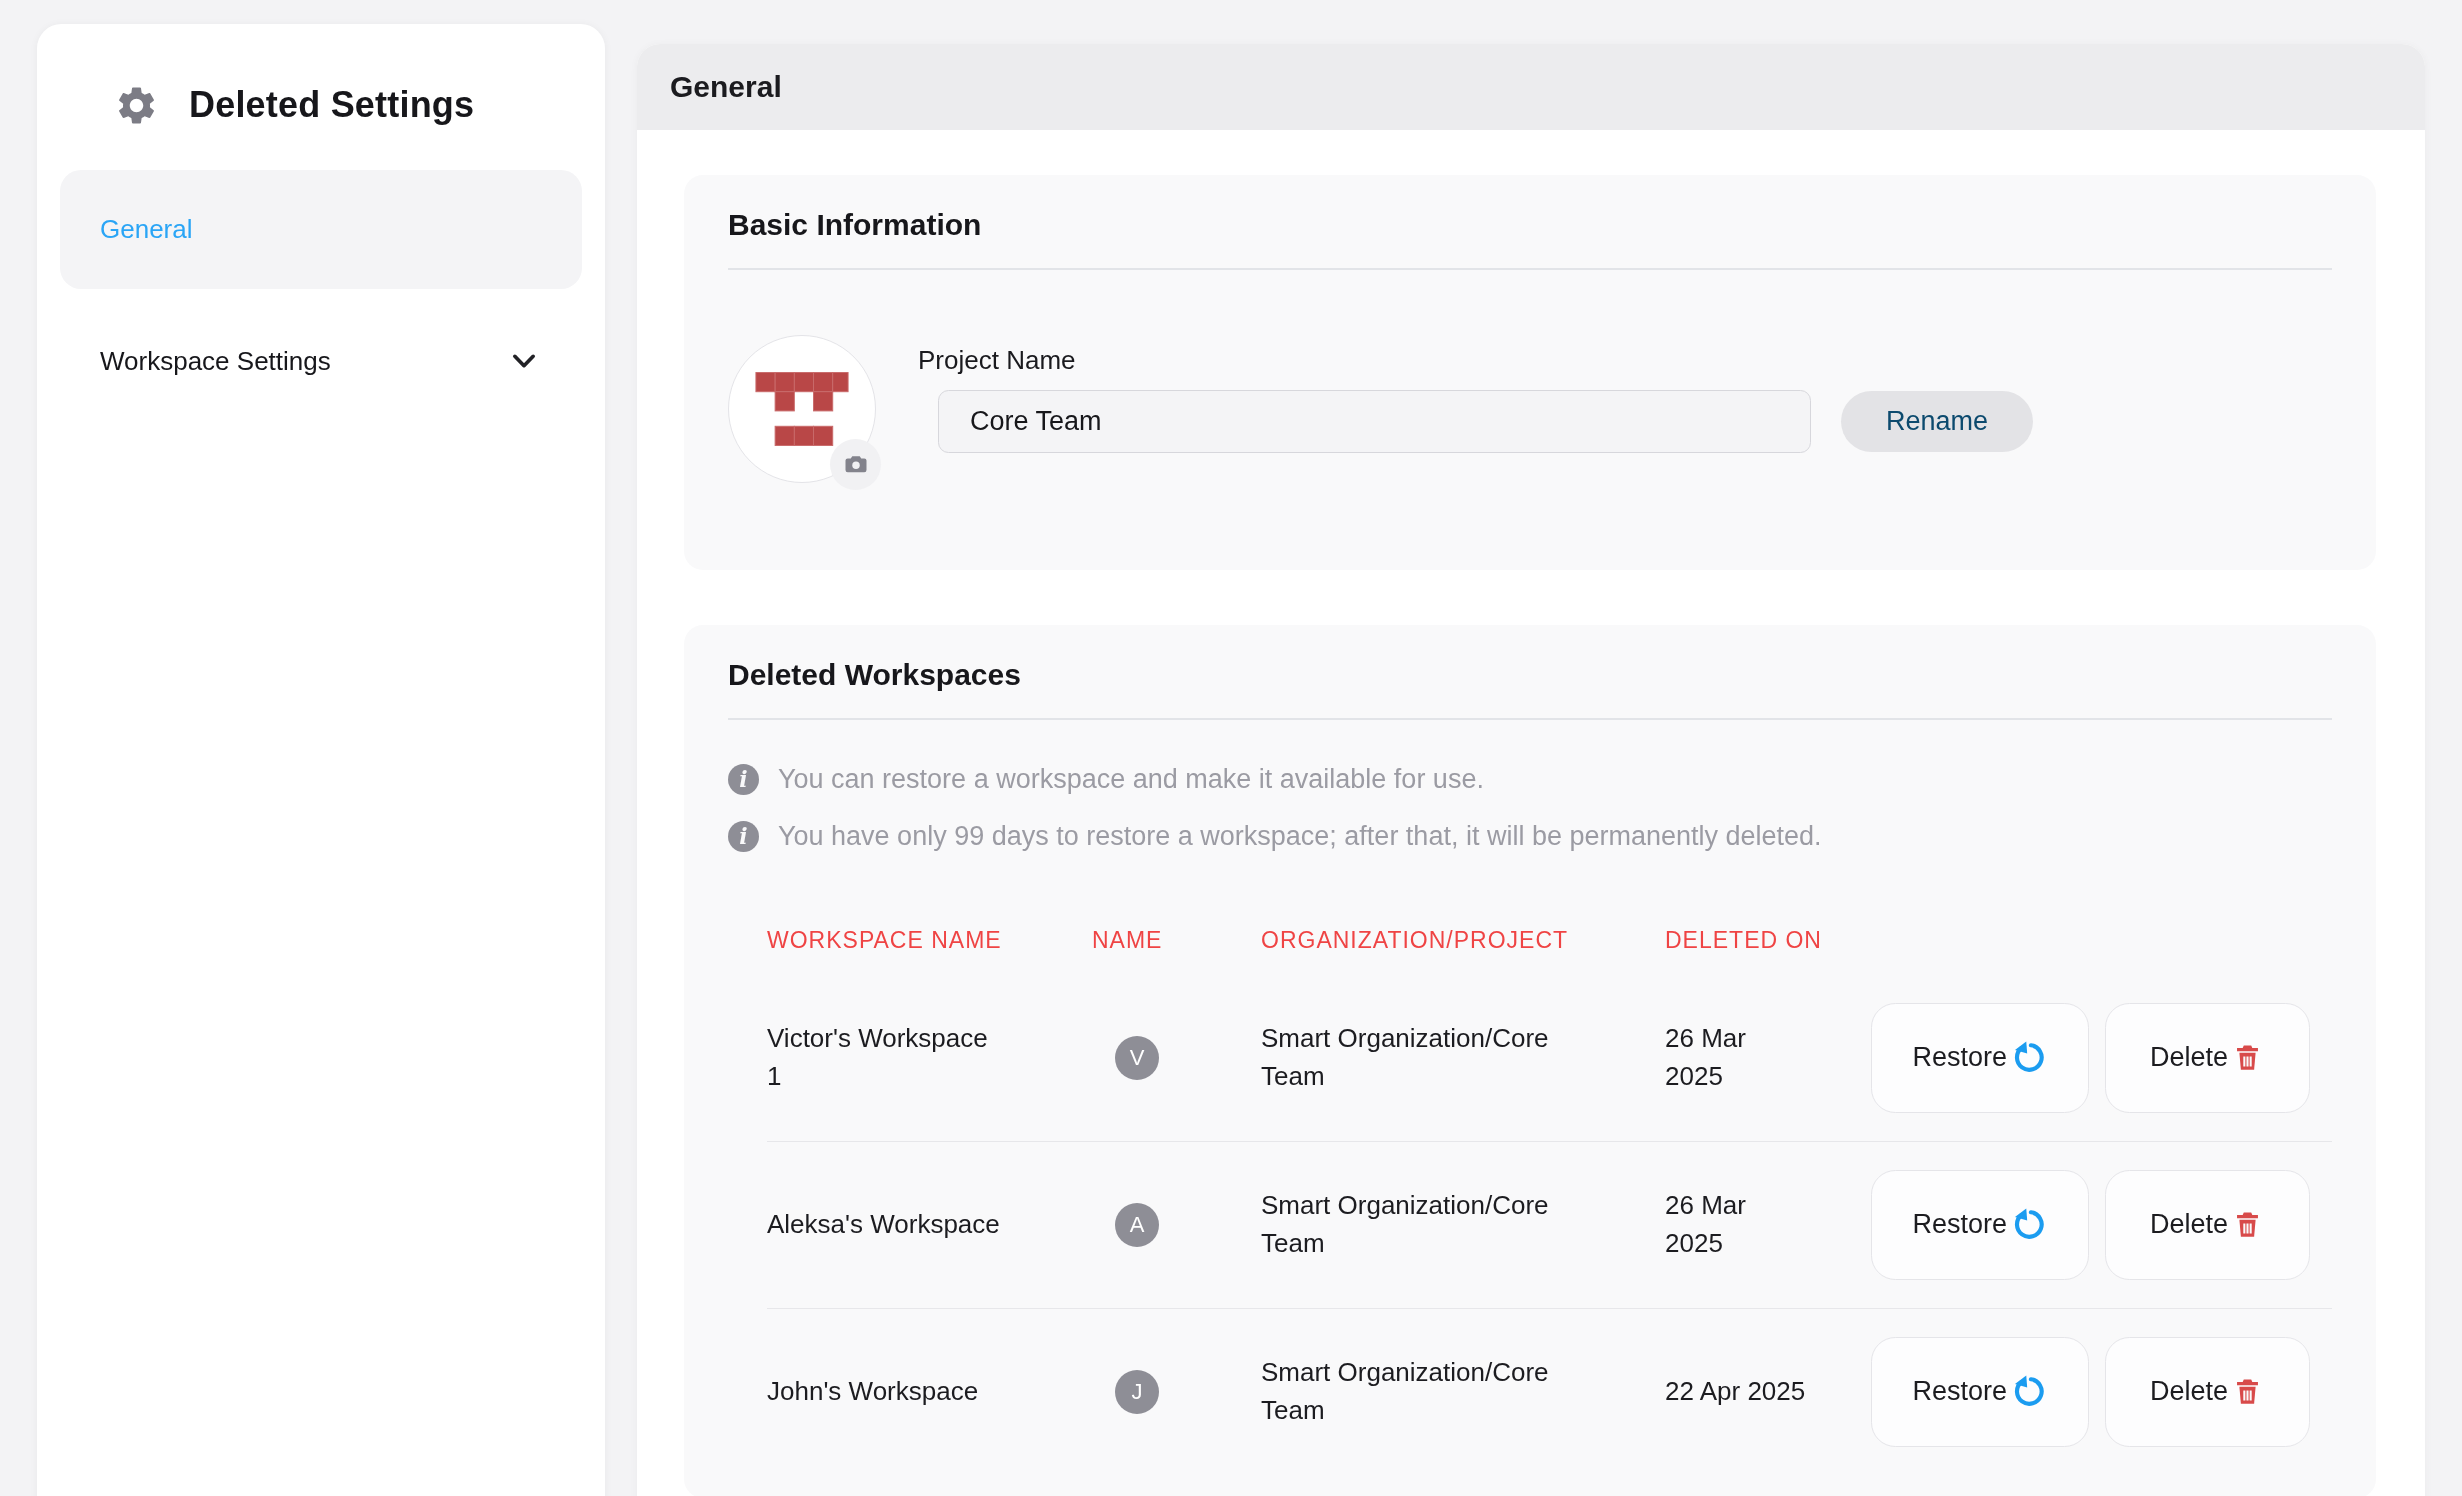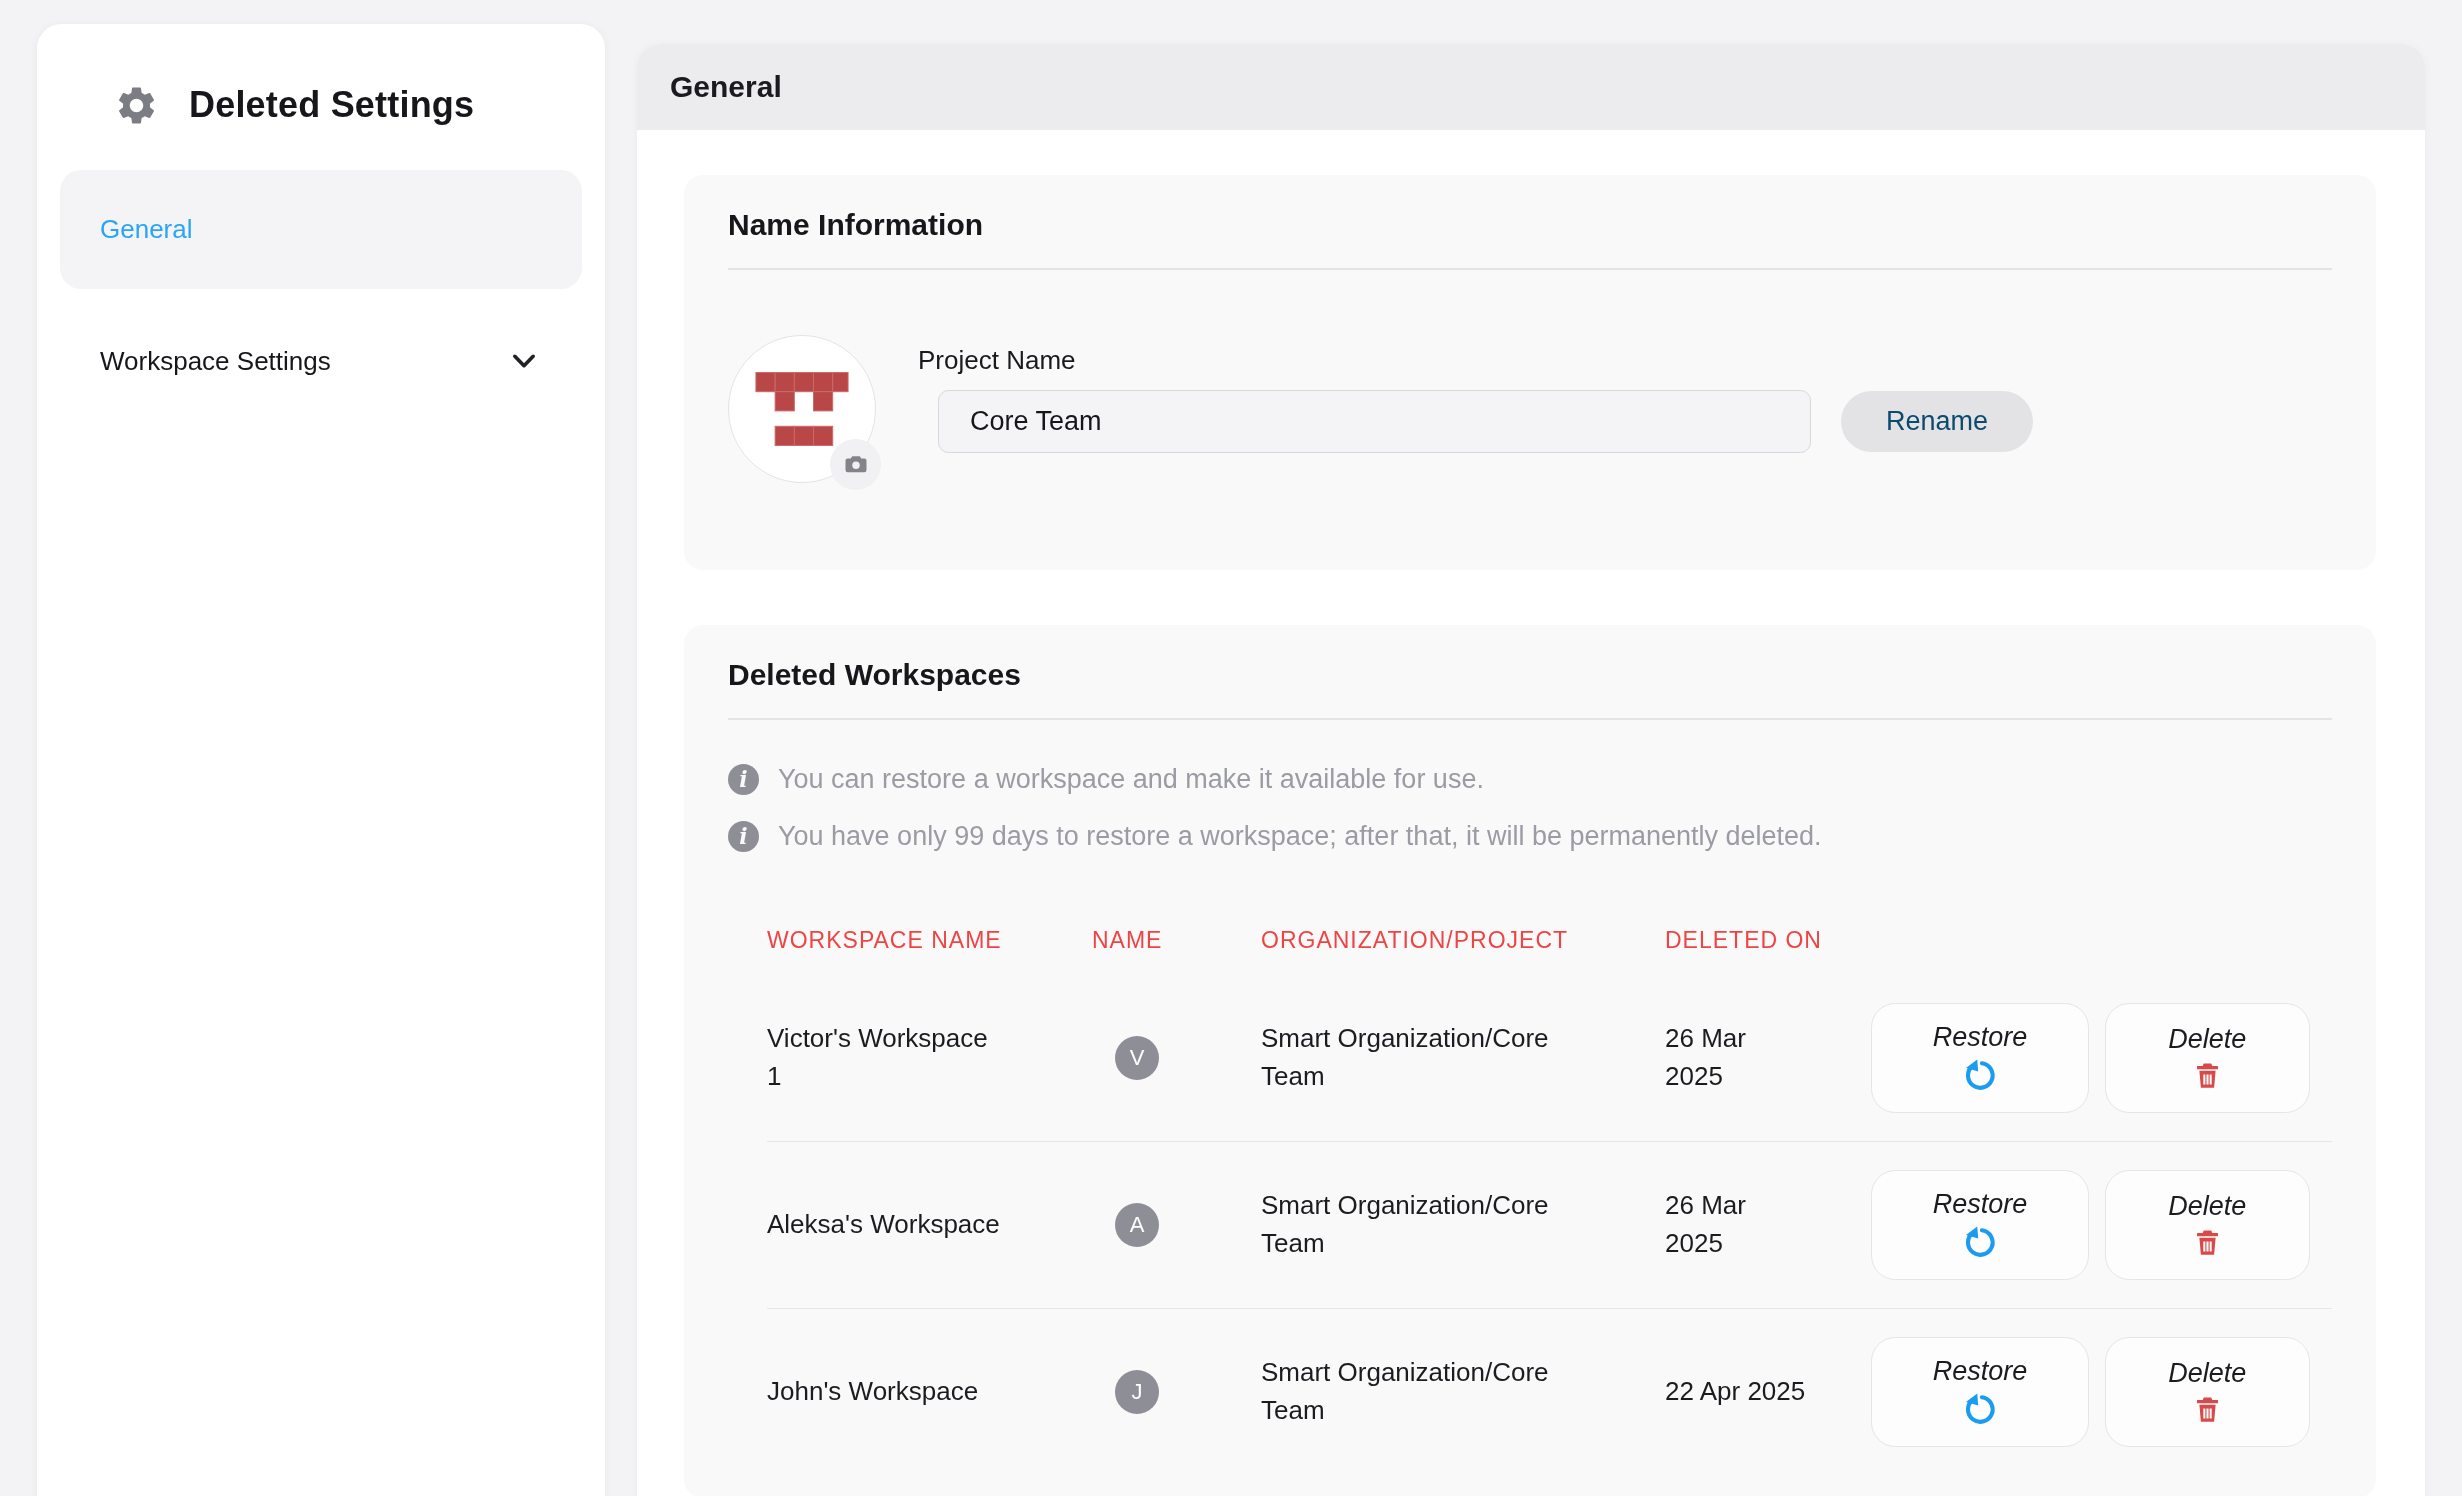--- a/index.html
+++ b/index.html
@@ -126,26 +126,25 @@
   .owner-avatar {
     width:44px; height:44px; border-radius:50%;
     background:#8e8e96; color:#ffffff;
     display:flex; align-items:center; justify-content:center;
     font-size:22px; margin-left:23px;
   }
   .actions { display:flex; gap:15.7px; }
   .action-btn {
     height:110px; border-radius:24.4px;
     background:#fdfdfe; border:1.7px solid #e5e5e9;
-    display:flex; flex-direction:column; align-items:center; justify-content:center;
+    display:flex; align-items:center; justify-content:center;
     gap:3.5px;
     font-family:"Liberation Sans", sans-serif;
     font-size:27px; font-weight:500; color:#1c1c20;
     cursor:pointer;
-    font-style:italic;
   }
   .restore-btn { width:218px; }
   .delete-btn { width:205px; }
   .action-btn svg { display:block; }
 </style>
 </head>
 <body>
 
 <aside class="sidebar">
   <div class="sidebar-header">
@@ -169,21 +168,21 @@
 </aside>
 
 <main class="main">
   <div class="main-header">
     <span>General</span>
   </div>
 
   <div class="main-content">
 
     <section class="card card-basic">
-      <div class="card-title">Name Information</div>
+      <div class="card-title">Basic Information</div>
       <div class="card-divider"></div>
 
       <div class="basic-row">
         <div class="avatar-wrap">
           <div class="avatar-circle">
             <svg width="96" height="80" viewBox="0 0 50 40">
               <g fill="#b94747" stroke="#c96a6a" stroke-width="0.5">
                 <rect x="1" y="1" width="10" height="10"></rect>
                 <rect x="11" y="1" width="10" height="10"></rect>
                 <rect x="21" y="1" width="10" height="10"></rect>

